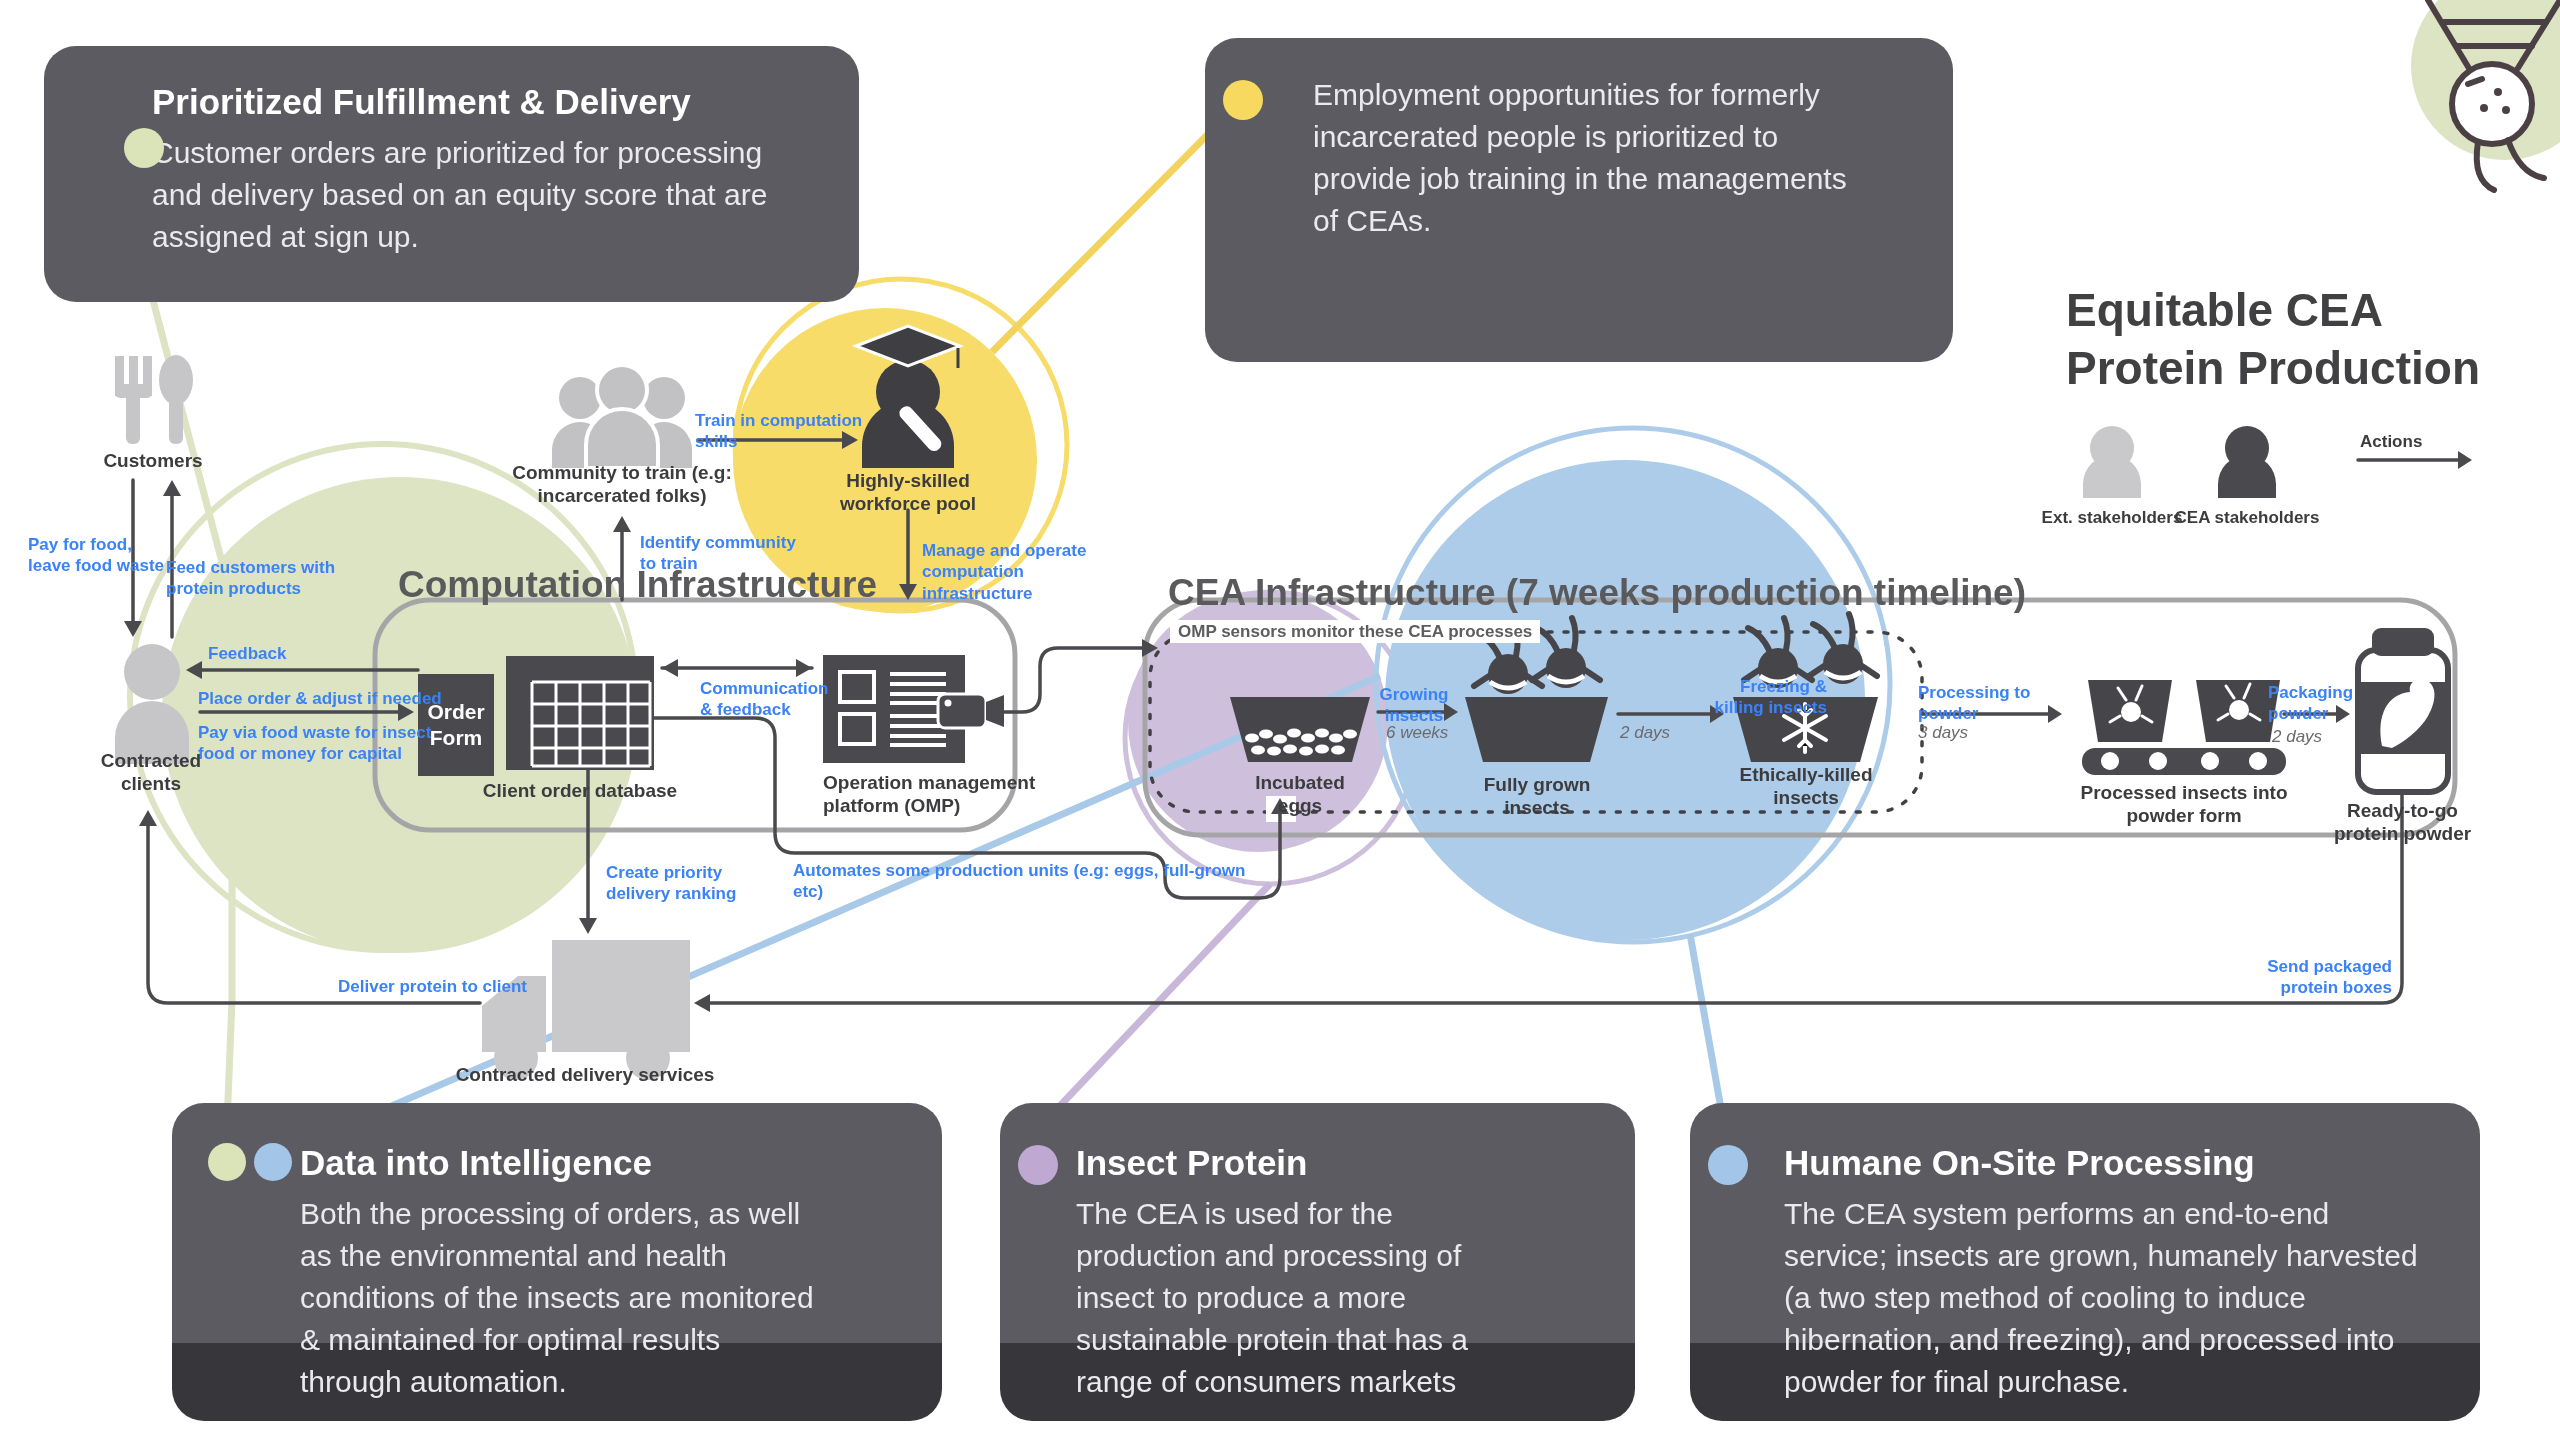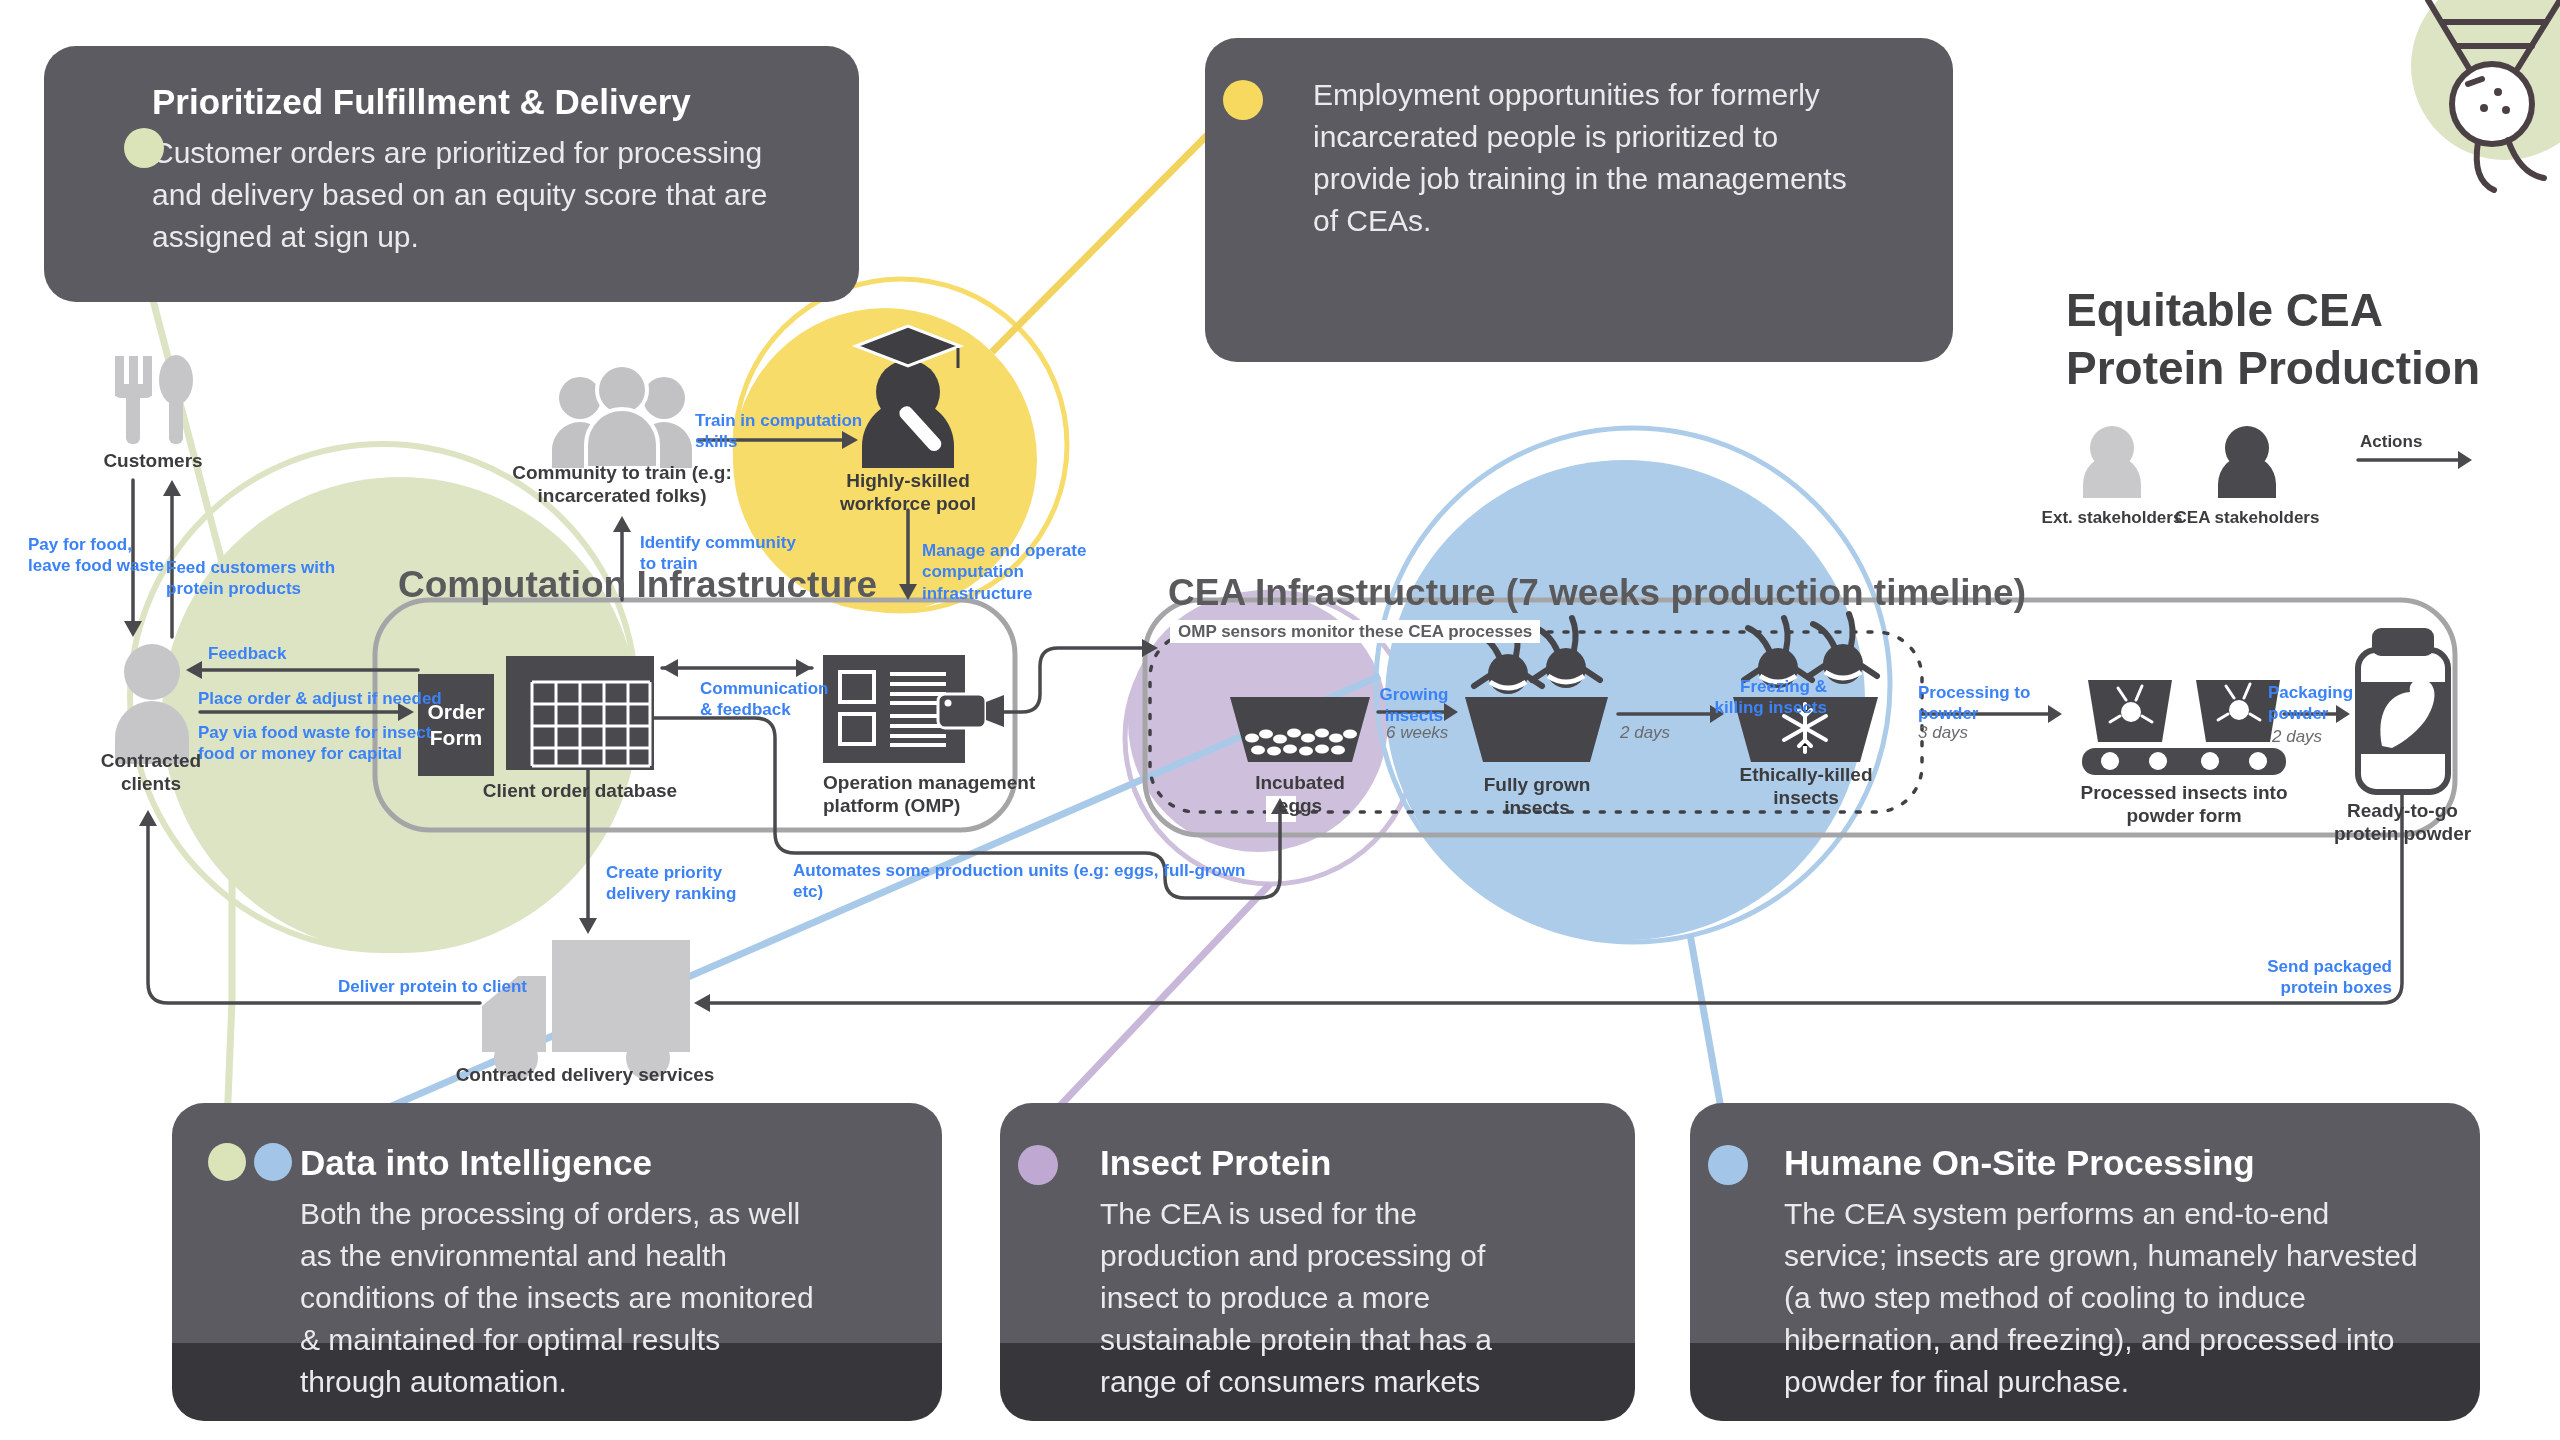--- a/index.html
+++ b/index.html
@@ -346,21 +346,21 @@
   <p>Employment opportunities for formerly incarcerated people is prioritized to provide job training in the managements of CEAs.</p>
 </div>
 
 <div class="callout banded" style="left:172px;top:1103px;width:770px;height:318px;padding:38px 120px 0 128px;">
   <div class="dot" style="left:36px;top:40px;width:38px;height:38px;background:#dbe3b9;"></div>
   <div class="dot" style="left:82px;top:40px;width:38px;height:38px;background:#a3c6e8;"></div>
   <h2>Data into Intelligence</h2>
   <p>Both the processing of orders, as well as the environmental and health conditions of the insects are monitored &amp; maintained for optimal results through automation.</p>
 </div>
 
-<div class="callout banded" style="left:1000px;top:1103px;width:635px;height:318px;padding:38px 130px 0 100px;">
+<div class="callout banded" style="left:1000px;top:1103px;width:635px;height:318px;padding:38px 130px 0 76px;">
   <div class="dot" style="left:18px;top:42px;width:40px;height:40px;background:#bfa8d1;"></div>
   <h2>Insect Protein</h2>
   <p>The CEA is used for the production and processing of insect to produce a more sustainable protein that has a range of consumers markets</p>
 </div>
 
 <div class="callout banded" style="left:1690px;top:1103px;width:790px;height:318px;padding:38px 60px 0 94px;">
   <div class="dot" style="left:18px;top:42px;width:40px;height:40px;background:#a3c6e8;"></div>
   <h2>Humane On-Site Processing</h2>
   <p>The CEA system performs an end-to-end service; insects are grown, humanely harvested (a two step method of cooling to induce hibernation, and freezing), and processed into powder for final purchase.</p>
 </div>

